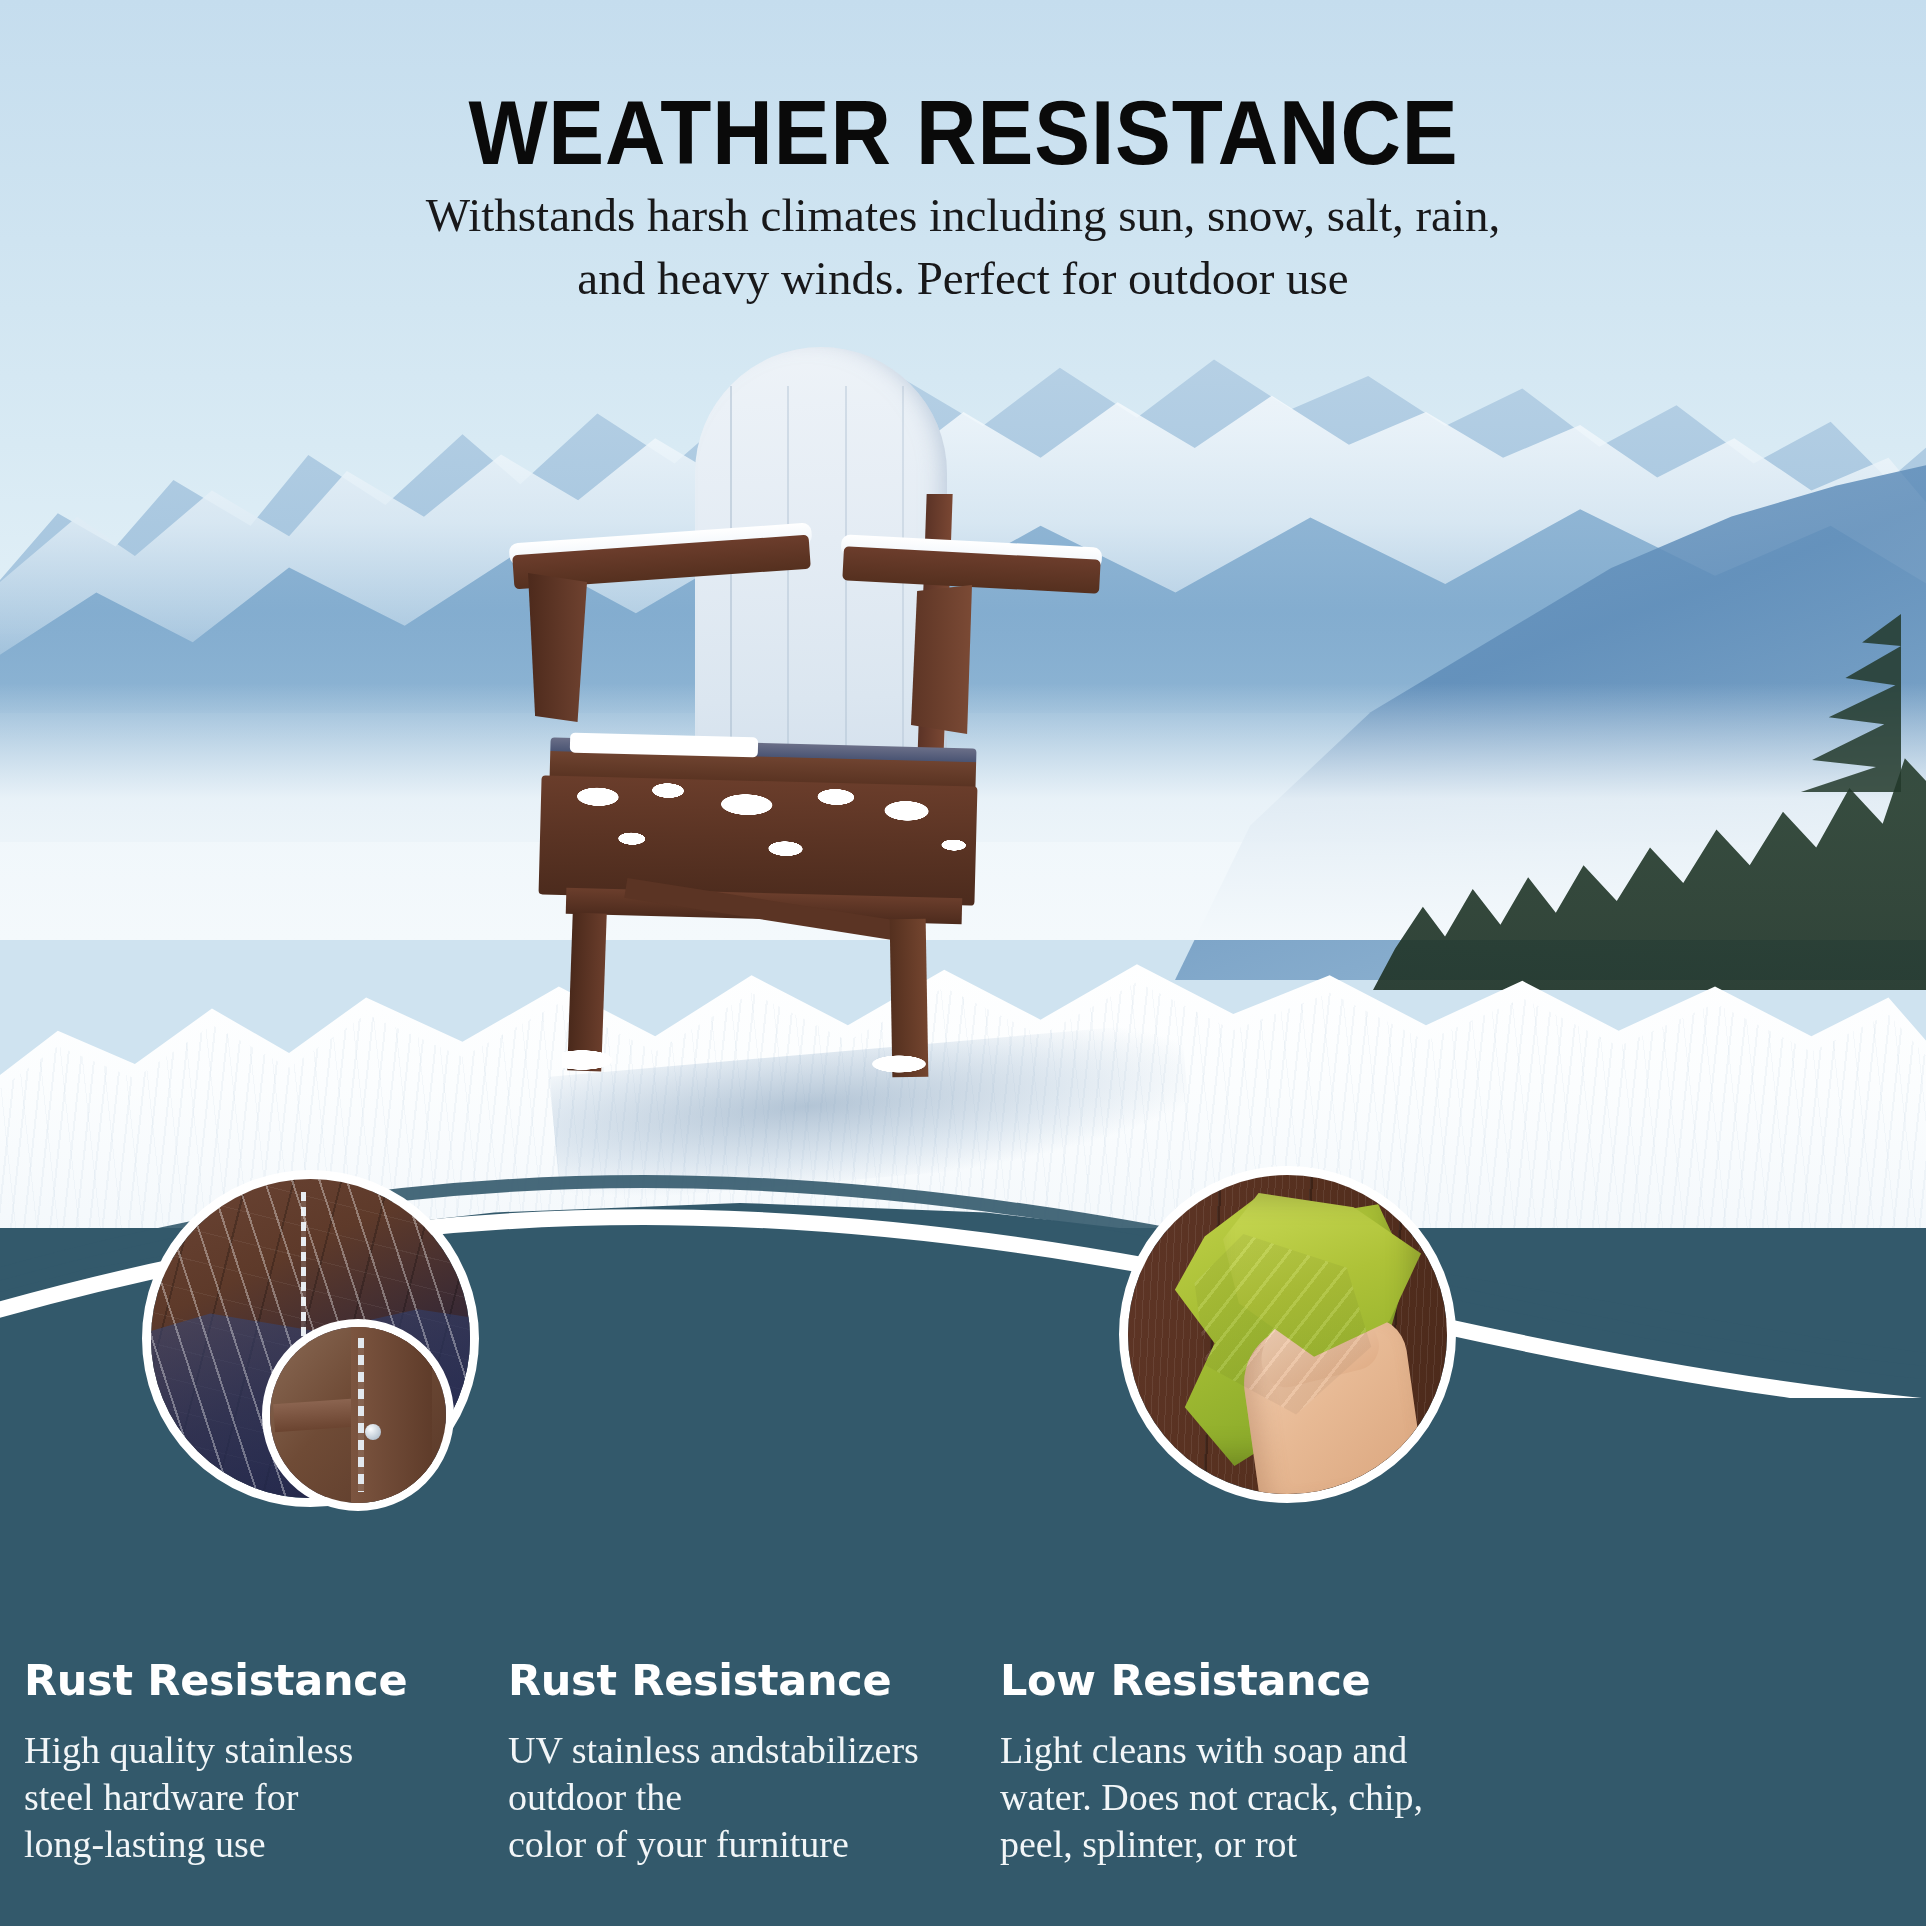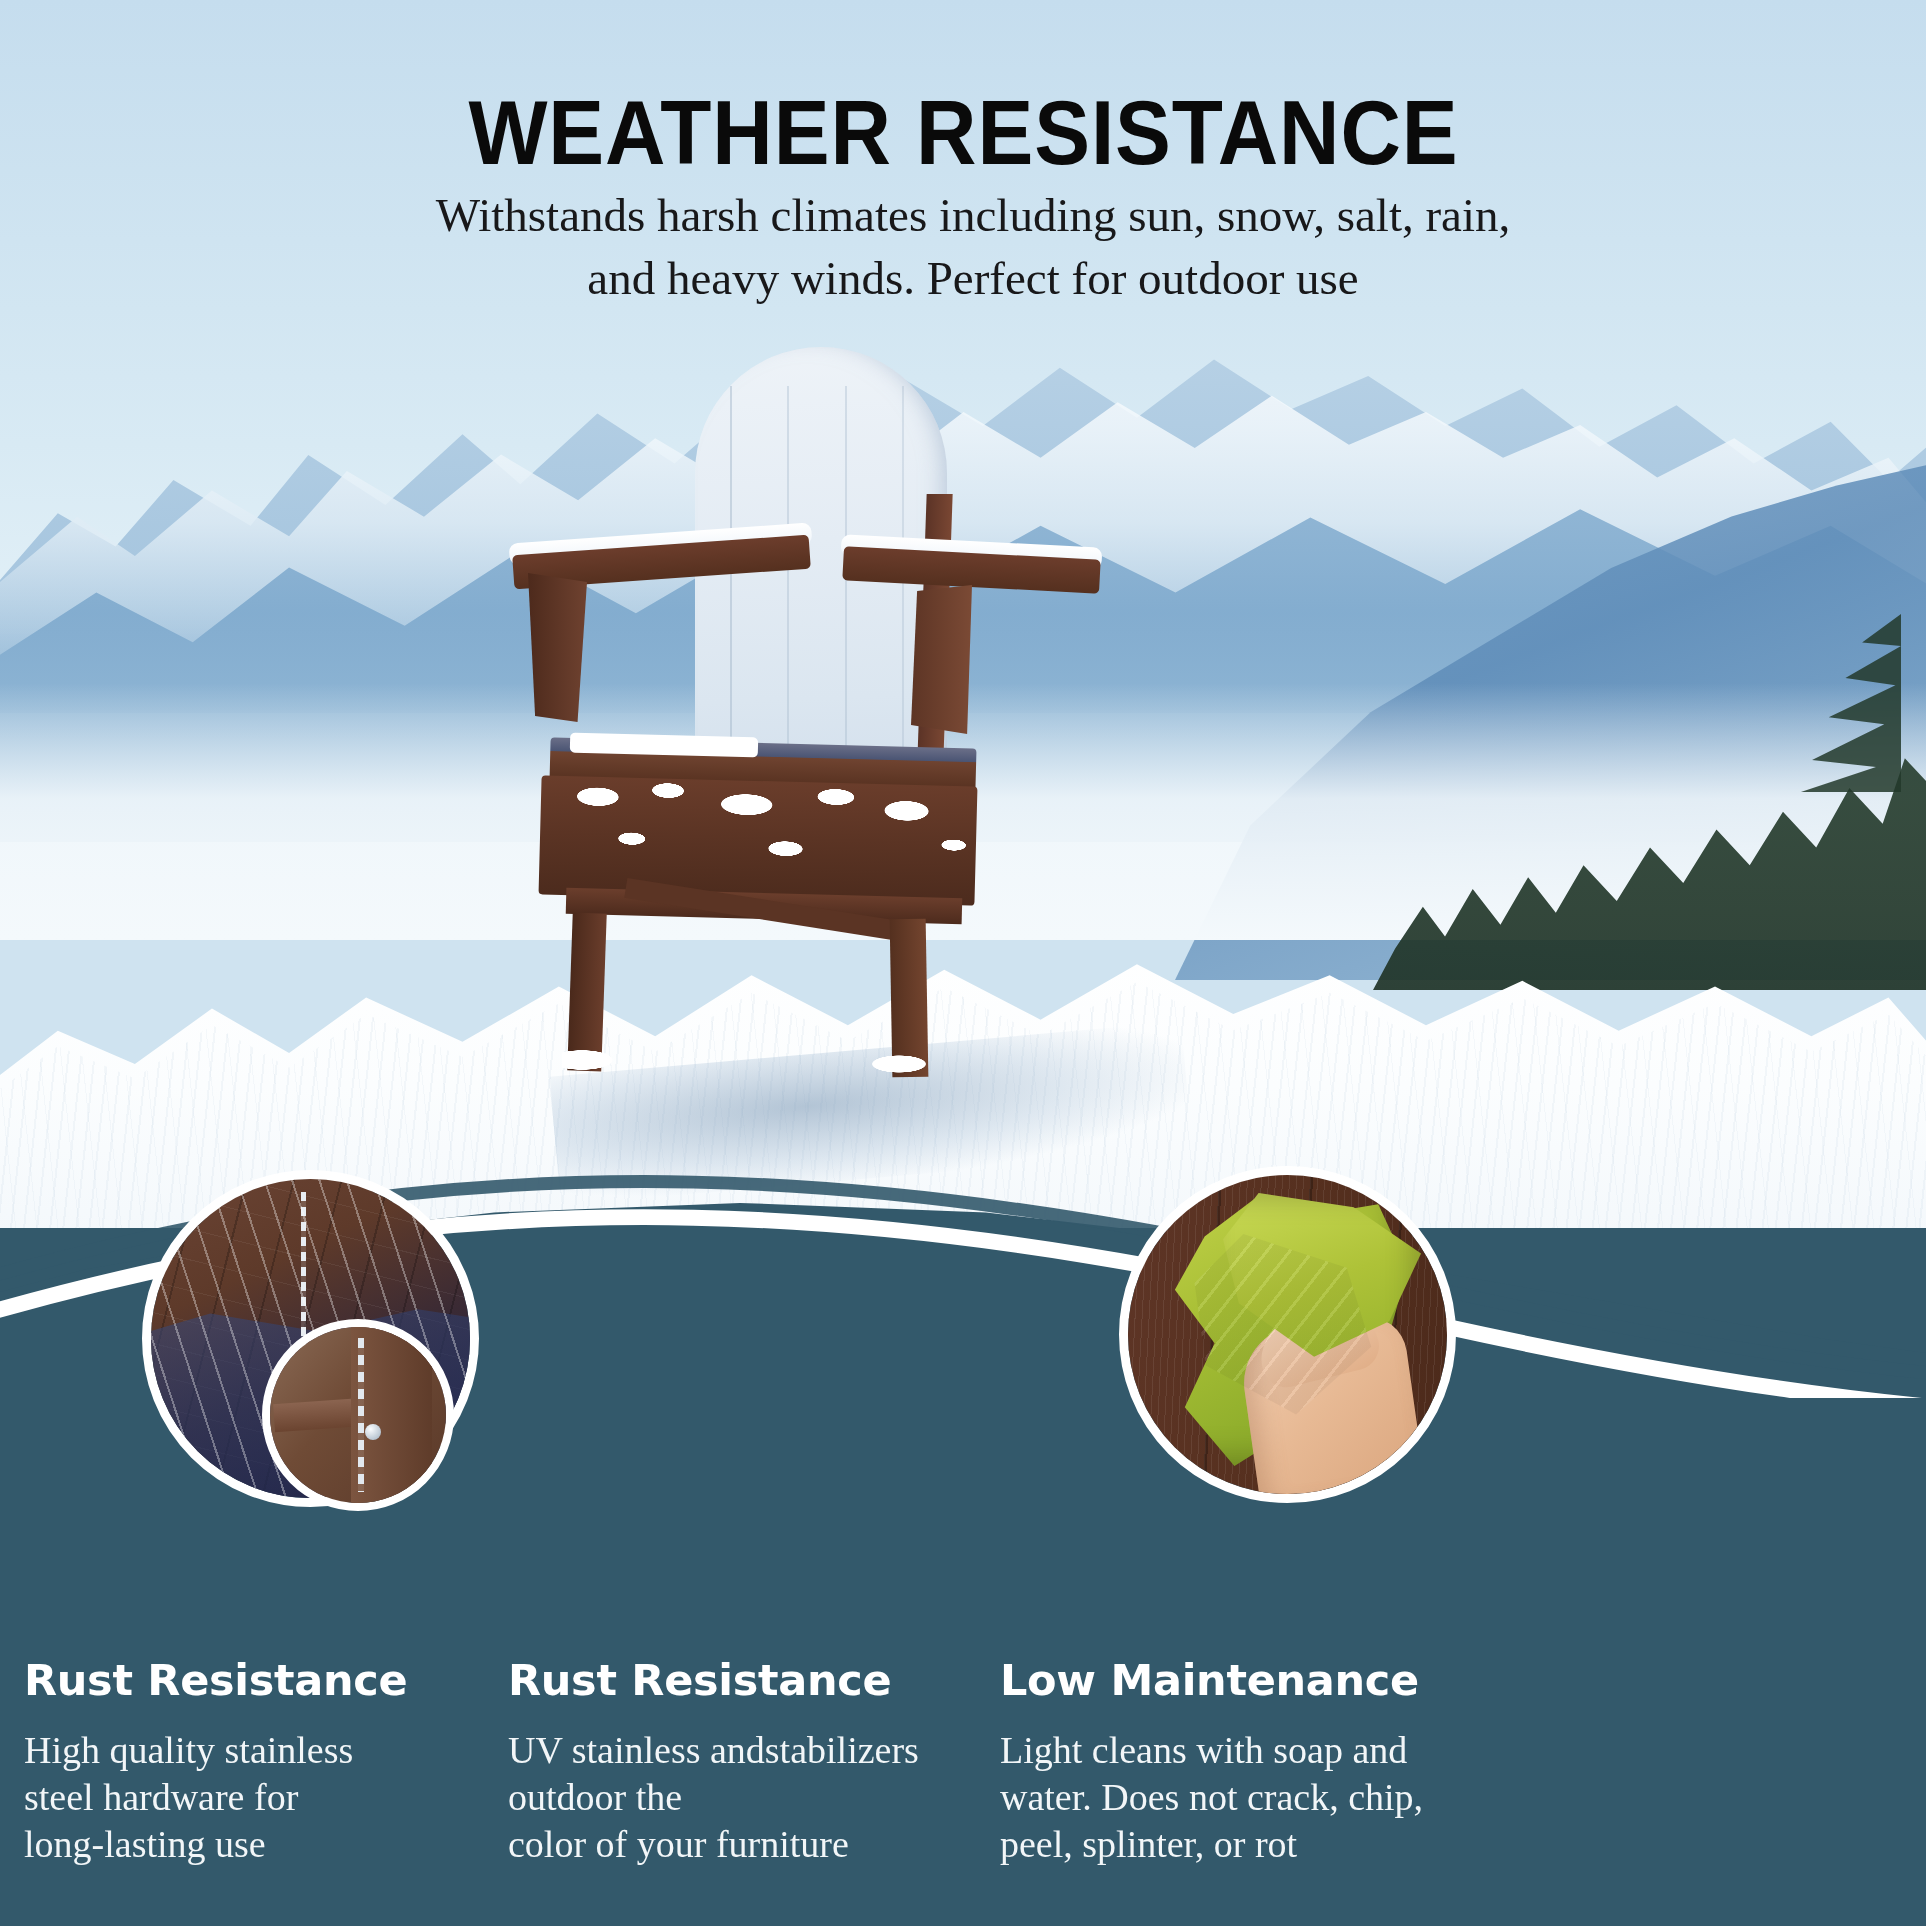--- a/index.html
+++ b/index.html
@@ -135,21 +135,21 @@
     background:radial-gradient(ellipse 50px 16px at 20px 20px,#fff 60%,rgba(255,255,255,0) 62%),
       radial-gradient(ellipse 44px 14px at 337px 24px,#fff 60%,rgba(255,255,255,0) 62%);}
   .c-chain{position:absolute;left:465px;top:426px;width:3px;height:149px;
     background:repeating-linear-gradient(180deg,#cfd8e2 0 7px,rgba(255,255,255,0) 7px 12px);}
 
   
   .title{position:absolute;left:0;top:81px;width:1927px;text-align:center;
     font-family:"Liberation Sans",sans-serif;
     font-weight:700;font-size:91px;letter-spacing:1px;color:#0a0a0a;
     transform:scaleX(.92);transform-origin:center;}
-  .subtitle{position:absolute;left:280px;top:184px;width:1386px;text-align:center;
+  .subtitle{position:absolute;left:270px;top:184px;width:1386px;text-align:center;
     font-family:"Liberation Serif",serif;font-size:47px;line-height:1.33;color:#18181a;}
 
   
   .teal-panel{position:absolute;left:0;top:1228px;width:1927px;height:699px;
     background:#33596b;}
   .wave-teal{position:absolute;left:-59px;top:1111px;width:2049px;height:317px;
     background:#33596b;
     clip-path:polygon(0% 62%,7% 50%,16% 40%,27% 32%,39% 29%,51% 32%,63% 41%,74% 52%,
       84% 63%,92% 72%,100% 79%,100% 100%,0% 100%);}
   .wave-line{position:absolute;left:-59px;top:1081px;width:2049px;height:317px;
@@ -346,21 +346,21 @@
   <div class="feat f2">
     <div class="feat-title">Rust Resistance</div>
     <div class="feat-body">
       <span>UV stainless andstabilizers</span><br>
       <span>outdoor the</span><br>
       <span>color of your furniture</span>
     </div>
   </div>
 
   <div class="feat f3">
-    <div class="feat-title">Low Maintenance</div>
+    <div class="feat-title">Low Resistance</div>
     <div class="feat-body">
       <span>Light cleans with soap and</span><br>
       <span>water. Does not crack, chip,</span><br>
       <span>peel, splinter, or rot</span>
     </div>
   </div>
 
 </div>
 
 

